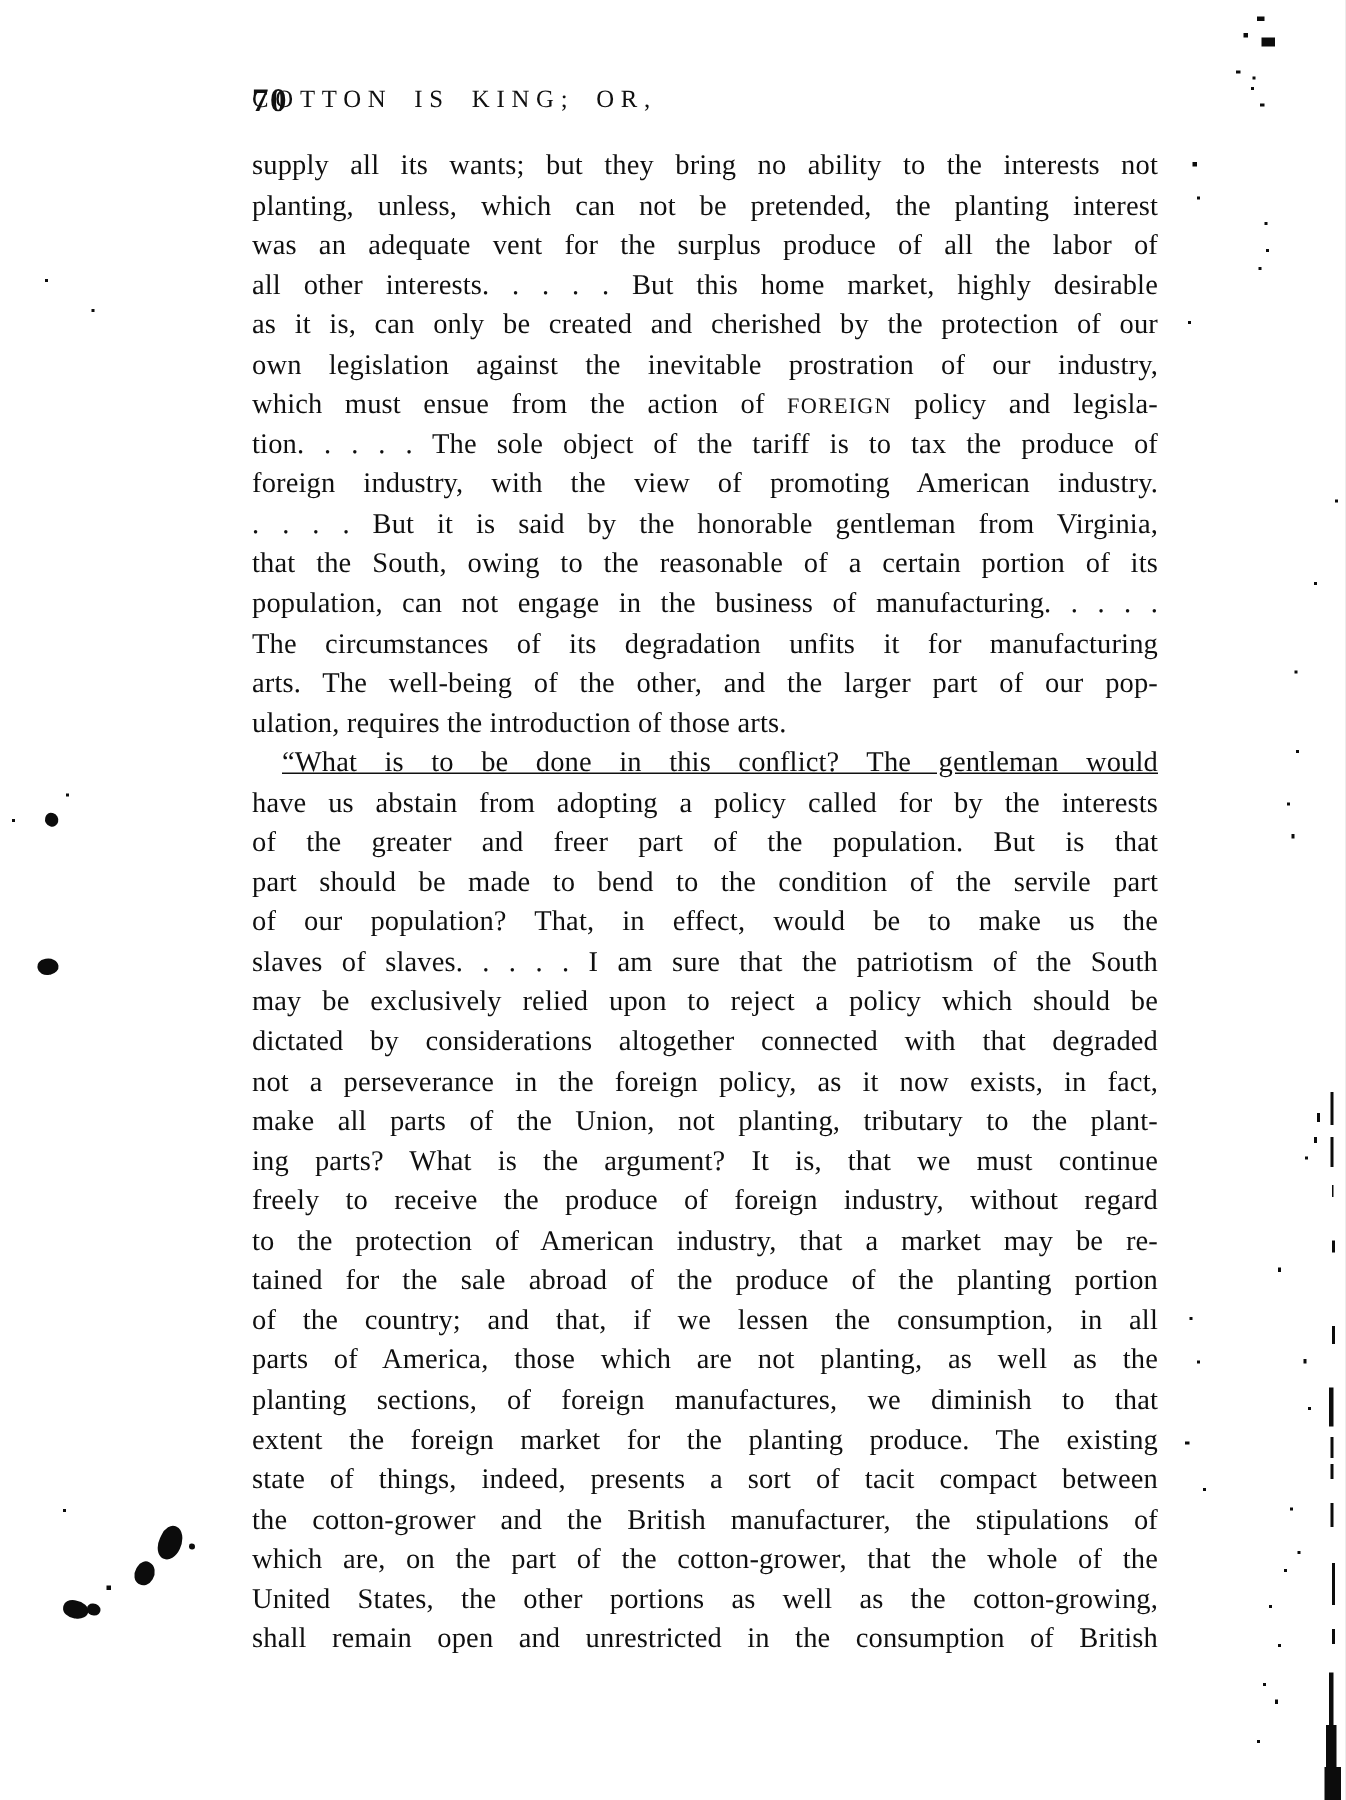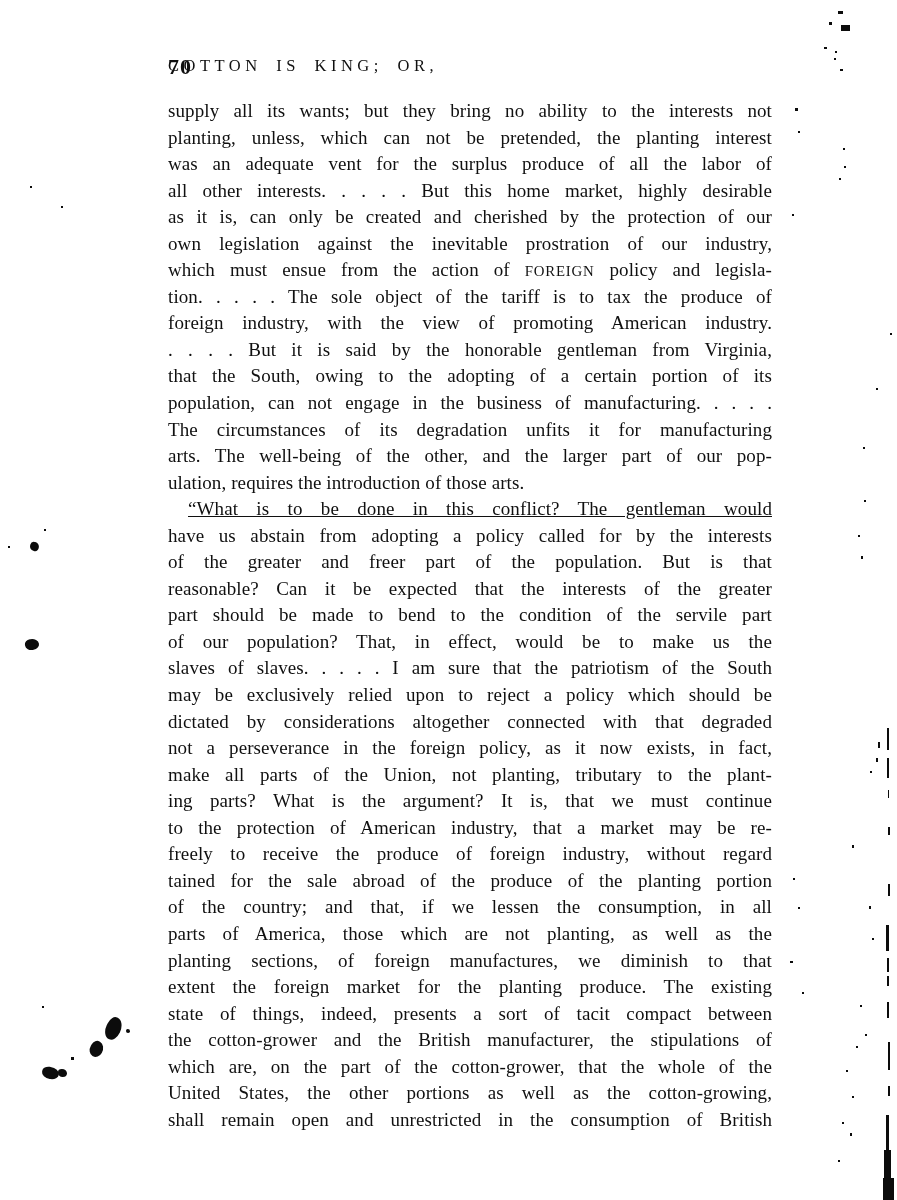--- a/index.html
+++ b/index.html
@@ -52,41 +52,40 @@
         <div class="line">supply all its wants; but they bring no ability to the interests not</div>
         <div class="line">planting, unless, which can not be pretended, the planting interest</div>
         <div class="line">was an adequate vent for the surplus produce of all the labor of</div>
         <div class="line">all other interests. . . . . But this home market, highly desirable</div>
         <div class="line">as it is, can only be created and cherished by the protection of our</div>
         <div class="line">own legislation against the inevitable prostration of our industry,</div>
         <div class="line">which must ensue from the action of <span class="smallcaps">FOREIGN</span> policy and legisla-</div>
         <div class="line">tion. . . . . The sole object of the tariff is to tax the produce of</div>
         <div class="line">foreign industry, with the view of promoting American industry.</div>
         <div class="line">. . . . But it is said by the honorable gentleman from Virginia,</div>
-        <div class="line">that the South, owing to the adopting of a certain portion of its</div>
+        <div class="line">that the South, owing to the reasonable of a certain portion of its</div>
         <div class="line">population, can not engage in the business of manufacturing. . . . .</div>
         <div class="line">The circumstances of its degradation unfits it for manufacturing</div>
         <div class="line">arts.   The well-being of the other, and the larger part of our pop-</div>
         <div class="line last-left">ulation, requires the introduction of those arts.</div>
       </div>
       <div class="paragraph indent">
         <div class="line">“What is to be done in this conflict?   The gentleman would</div>
         <div class="line">have us abstain from adopting  a policy called for by the interests</div>
         <div class="line">of the greater and freer part of the population.   But is that</div>
-        <div class="line">reasonable?   Can it be expected that the interests of the greater</div>
         <div class="line">part should be made to bend to the condition of the servile part</div>
         <div class="line">of our population?   That, in effect, would be to make us the</div>
         <div class="line">slaves of slaves. . . . . I am sure that the patriotism of the South</div>
         <div class="line">may be exclusively relied upon to reject a policy which should be</div>
         <div class="line">dictated by considerations altogether connected with that degraded</div>
         <div class="line">not a perseverance in the foreign policy, as it now exists, in fact,</div>
         <div class="line">make all parts of the Union, not planting, tributary to the plant-</div>
         <div class="line">ing parts?   What is the argument?   It is, that we must continue</div>
+        <div class="line">freely to receive the produce of foreign industry, without regard</div>
         <div class="line">to the protection of American industry, that a market may be re-</div>
-        <div class="line">freely to receive the produce of foreign industry, without regard</div>
         <div class="line">tained for the sale abroad of the produce of the planting portion</div>
         <div class="line">of the country; and that, if we lessen the consumption, in all</div>
         <div class="line">parts of America, those which are not planting, as well as the</div>
         <div class="line">planting sections, of foreign manufactures, we diminish to that</div>
         <div class="line">extent the foreign market for the planting produce.   The existing</div>
         <div class="line">state of things, indeed, presents a sort of tacit compact between</div>
         <div class="line">the cotton-grower and the British manufacturer, the stipulations of</div>
         <div class="line">which are, on the part of the cotton-grower, that the whole of the</div>
         <div class="line">United States, the other portions as well as the cotton-growing,</div>
         <div class="line">shall remain open and unrestricted in the consumption of British</div>

